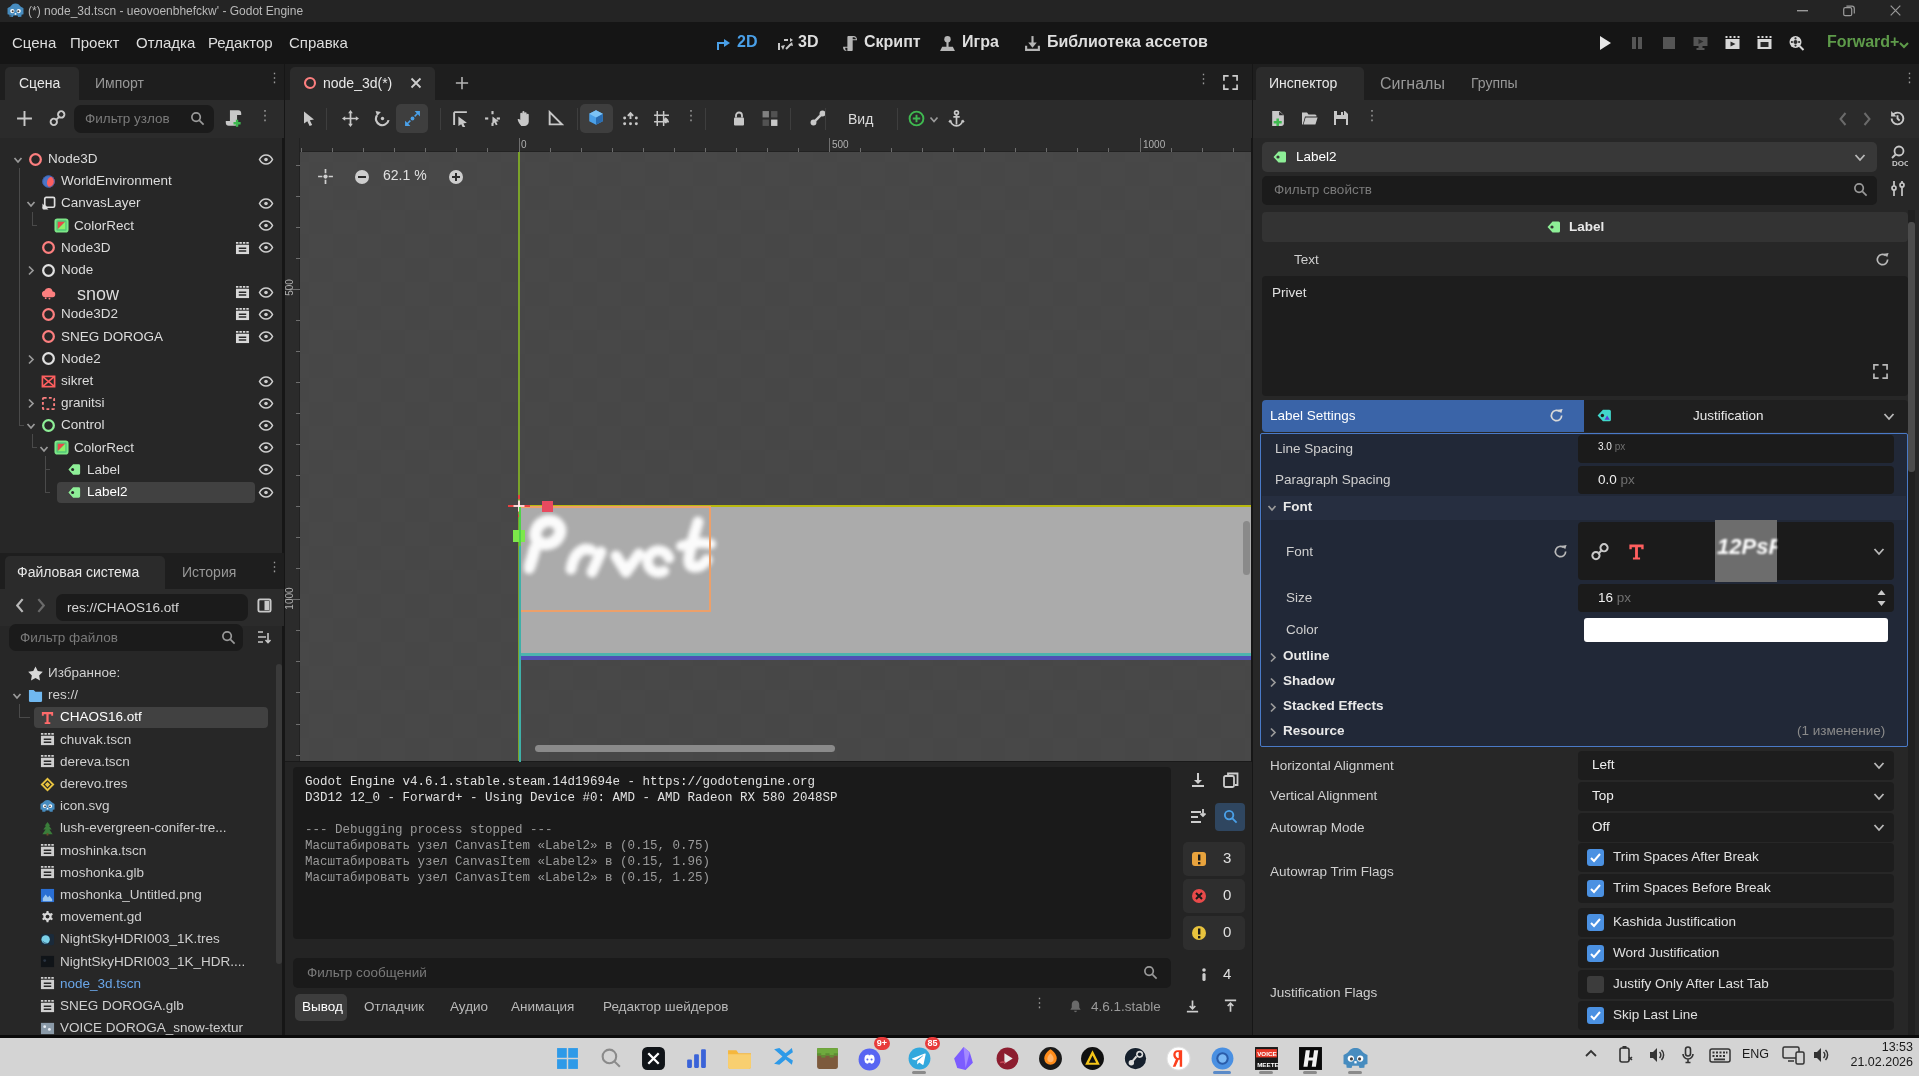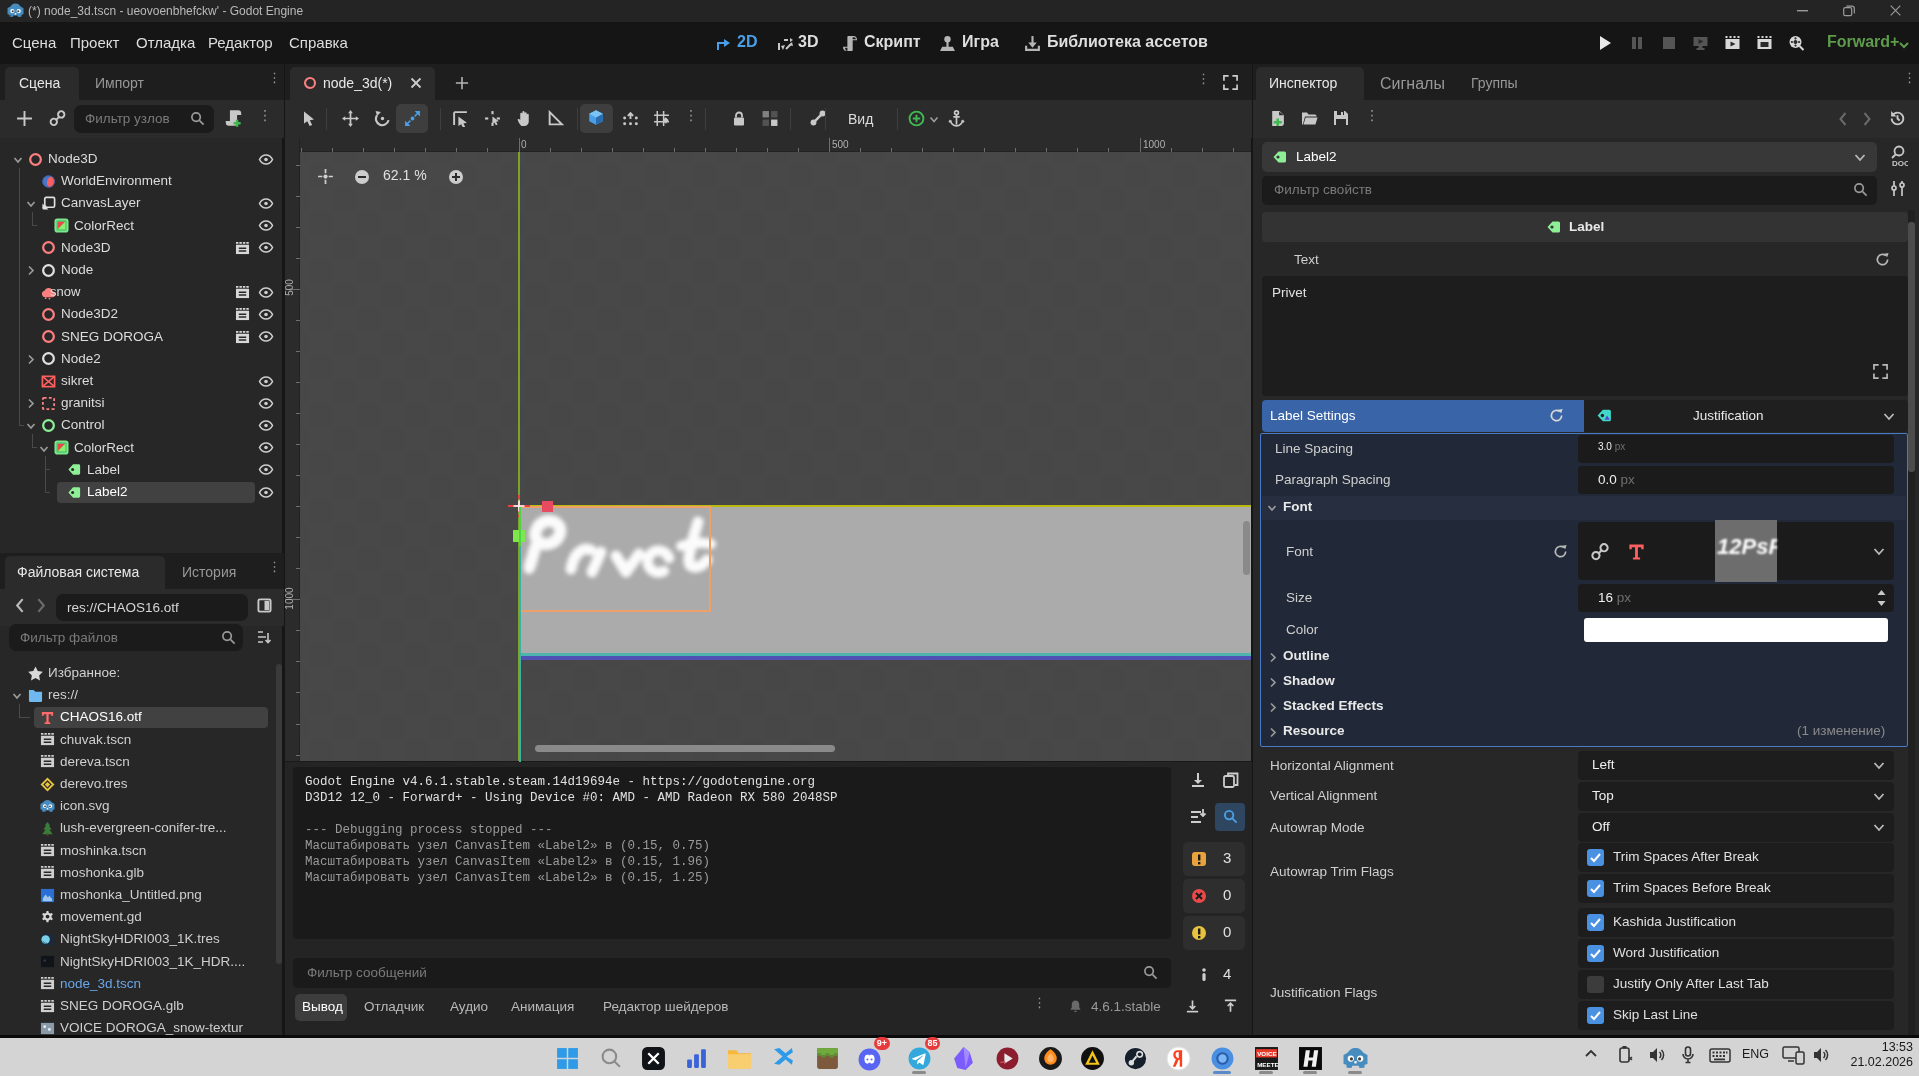--- a/index.html
+++ b/index.html
@@ -209,21 +209,21 @@
         </svg>
         <svg class="abs" style="left:41px;top:198.5px;" width="15" height="15" viewBox="0 0 16 16">
           <circle cx="8" cy="8" r="5.7" fill="none" stroke="#e0e0e0" stroke-width="2.4"></circle>
         </svg>
         <span class="abs" style="left:61px;top:198.0px;color:#dcdcdc;font-size:13.5px;white-space:nowrap;">Node</span>
         <svg class="abs" style="left:41px;top:220.7px;" width="15" height="15" viewBox="0 0 16 16">
           <path fill="#fc7f7f" d="M4.5 13a3.5 3.5 0 01-.8-6.9A4.5 4.5 0 0112.4 7 3 3 0 0112 13z"></path>
           <circle cx="5" cy="14" r="1" fill="#fc7f7f"></circle>
           <circle cx="9" cy="14.5" r="1" fill="#fc7f7f"></circle>
         </svg>
-        <span class="abs" style="left:50px;top:220.2px;color:#dcdcdc;font-size:13px;white-space:nowrap;">snow</span>
+        <span class="abs" style="left:77px;top:220.2px;color:#dcdcdc;font-size:18px;white-space:nowrap;">snow</span>
         <svg class="abs" style="left:235px;top:221.2px;" width="15" height="14" viewBox="0 0 16 15">
           <path fill="#d8d8d8" d="M1 4h14v10H1z"></path>
           <path fill="#d8d8d8" d="M1 1h2.6v2H1zM4.7 1h2.6v2H4.7zM8.4 1H11v2H8.4zM12.1 1h2.6v2h-2.6z"></path>
           <path fill="#272727" d="M4 7h8v1.6H4zM4 10h8v1.6H4z"></path>
         </svg>
         <svg class="abs" style="left:258px;top:220.7px;" width="16" height="15" viewBox="0 0 16 15">
           <path fill="none" stroke="#cdcdcd" stroke-width="1.6" d="M1.5 7.5C3 4.5 5.3 3 8 3s5 1.5 6.5 4.5C13 10.5 10.7 12 8 12s-5-1.5-6.5-4.5z"></path>
           <circle cx="8" cy="7.5" r="1.8" fill="#cdcdcd"></circle>
         </svg>
         <svg class="abs" style="left:41px;top:242.9px;" width="15" height="15" viewBox="0 0 16 16">

